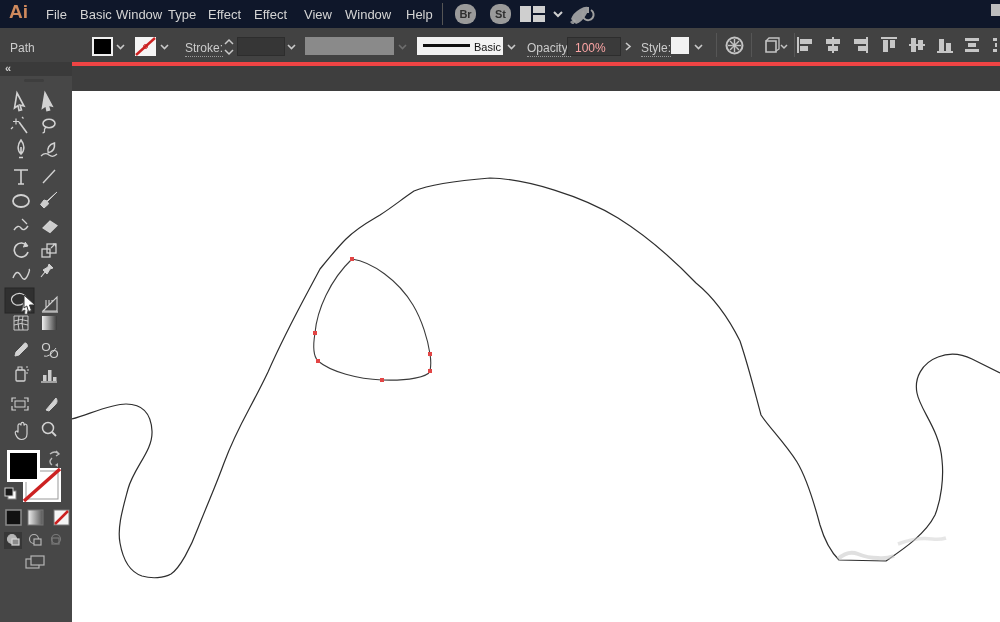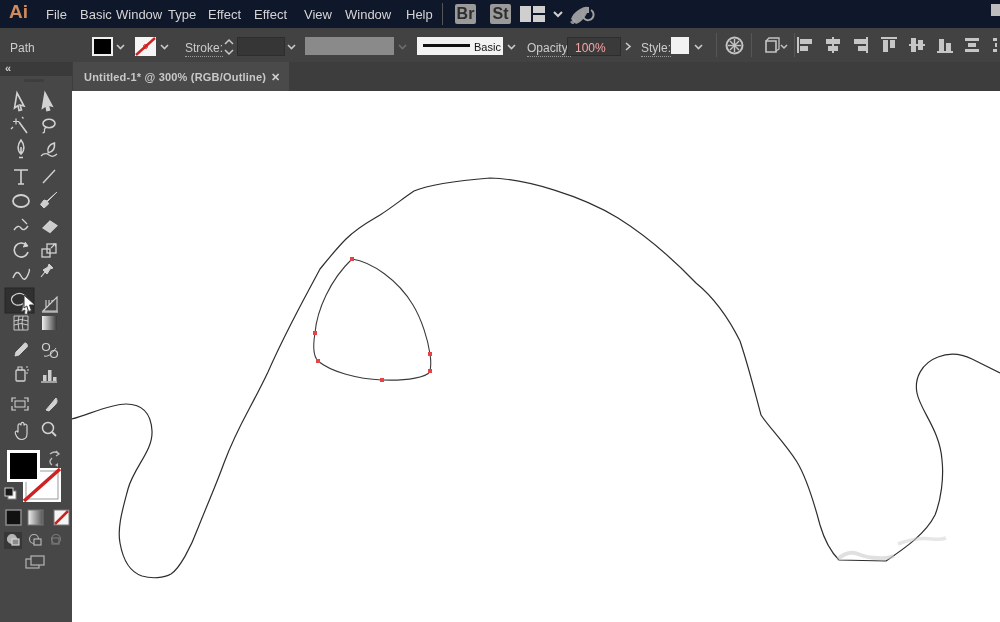--- a/index.html
+++ b/index.html
@@ -4,21 +4,21 @@
 <style>
   html,body{margin:0;padding:0;}
   #app{position:relative;width:1000px;height:622px;overflow:hidden;
        font-family:"Liberation Sans",sans-serif;background:#3e3e3e;}
   .abs{position:absolute;}
   
   #menubar{left:0;top:0;width:1000px;height:28px;background:#0f172a;}
   .menu{position:absolute;top:7px;font-size:13px;color:#d4d4d4;}
   #ailogo{position:absolute;left:9px;top:1px;font-size:19px;font-weight:bold;color:#cf8a5d;}
   .topbtn{position:absolute;top:4px;width:21px;height:20px;background:#9a9a9a;
-          border-radius:2px;color:#2e2e2e;font-size:16px;font-weight:bold;
+          border-radius:9px;color:#2e2e2e;font-size:11px;font-weight:bold;
           text-align:center;line-height:20px;}
   
   #controlbar{left:0;top:28px;width:1000px;height:34px;background:#424242;
               border-bottom:4px solid #ef4444;}
   .clabel{position:absolute;top:13px;font-size:12px;color:#cccccc;}
   .under{border-bottom:1px dotted #9a9a9a;padding-bottom:1px;text-align:right;}
   .chev{position:absolute;width:13px;height:13px;}
   
   #tabbar{left:72px;top:62px;width:928px;height:29px;background:#3d3d3d;}
   #tab{position:absolute;left:1px;top:0;width:216px;height:29px;background:#4a4a4a;}
@@ -158,26 +158,20 @@
         <rect x="168" y="1" width="14" height="3"></rect>
           <rect x="171" y="6" width="8" height="4"></rect>
           <rect x="168" y="12" width="14" height="3"></rect>
         <rect x="196" y="1" width="14" height="3"></rect>
           <rect x="198" y="6" width="8" height="4"></rect>
           <rect x="196" y="12" width="14" height="3"></rect>
       </g>
     </svg>
   </div>
 
-  <div id="tabbar" class="abs">
-    <div id="tab">
-      <span id="tabtext">Untitled-1* @ 300% (RGB/Outline)</span>
-      <span id="tabx">✕</span>
-    </div>
-  </div>
 
   <div id="dock" class="abs">
     <svg width="72" height="560" viewBox="0 0 72 560">
       <rect x="0" y="0" width="72" height="560" fill="#474747"></rect>
       <rect x="0" y="0" width="72" height="14" fill="#3a3a3a"></rect>
       <text x="5" y="10" font-size="11" fill="#cfcfcf" font-weight="bold">«</text>
       <rect x="24" y="17" width="20" height="3" rx="1.5" fill="#3e3e3e"></rect>
       <g stroke="#d2d2d2" fill="none" stroke-width="1.6">
 
         <path d="M17 31 L24 44 L20 43 L21.5 48 L19 48.5 L18 43.5 L14.5 46 Z" fill="none"></path>

